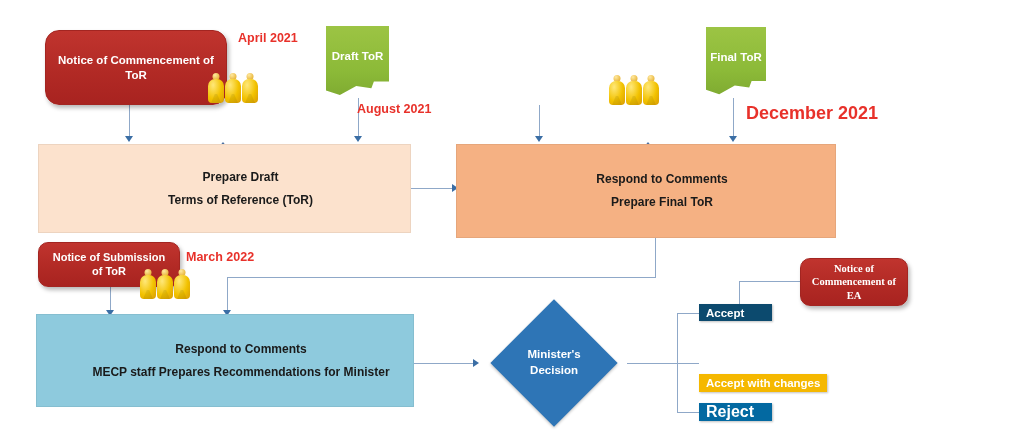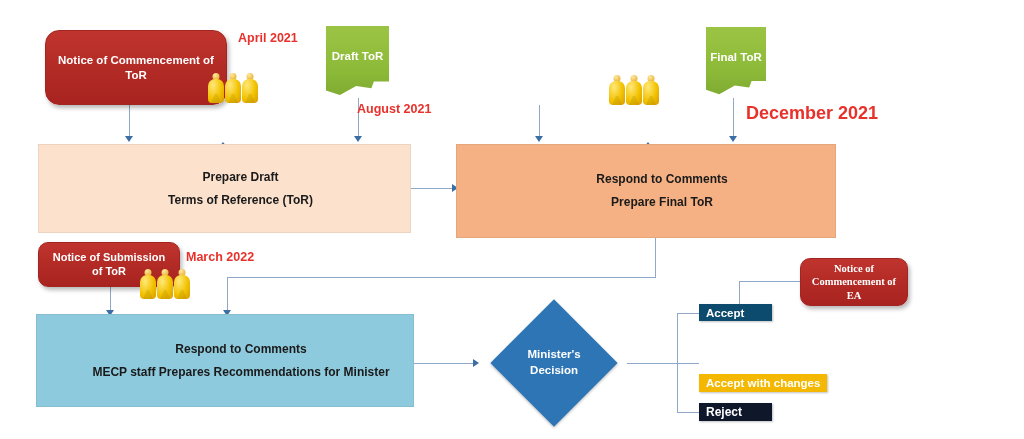--- a/index.html
+++ b/index.html
@@ -236,21 +236,21 @@
   </div>
 
   <div class="node chip" style="left:699px;top:304px;width:73px;height:17px;background:#0c4a6e;font-size:11.5px;">
     <div class="txt">Accept</div>
   </div>
 
   <div class="node chip" style="left:699px;top:354px;width:128px;height:18px;background:#f5b800;font-size:11.5px;margin-top:20px;">
     <div class="txt">Accept with changes</div>
   </div>
 
-  <div class="node chip" style="left:699px;top:403px;width:73px;height:18px;background:#0f172a;font-size:12px;">
+  <div class="node chip" style="left:699px;top:403px;width:73px;height:18px;background:#0369a1;font-size:16px;">
     <div class="txt">Reject</div>
   </div>
 
   <div class="node notice" style="left:800px;top:258px;width:108px;height:48px;font-size:10.5px;border-radius:10px;font-family:Liberation Serif, serif;">
     <div class="txt">
       <div>Notice of</div>
       <div>Commencement of</div>
       <div>EA</div>
     </div>
   </div>

